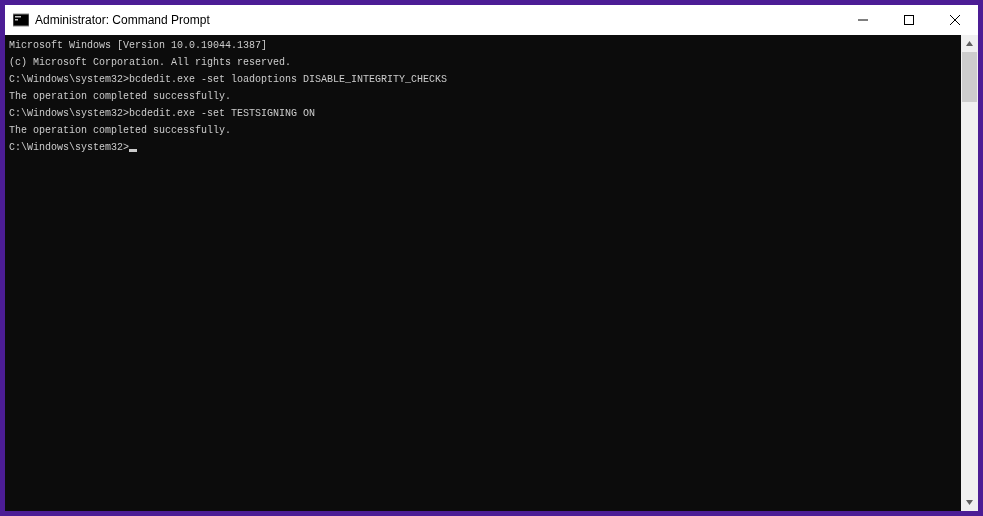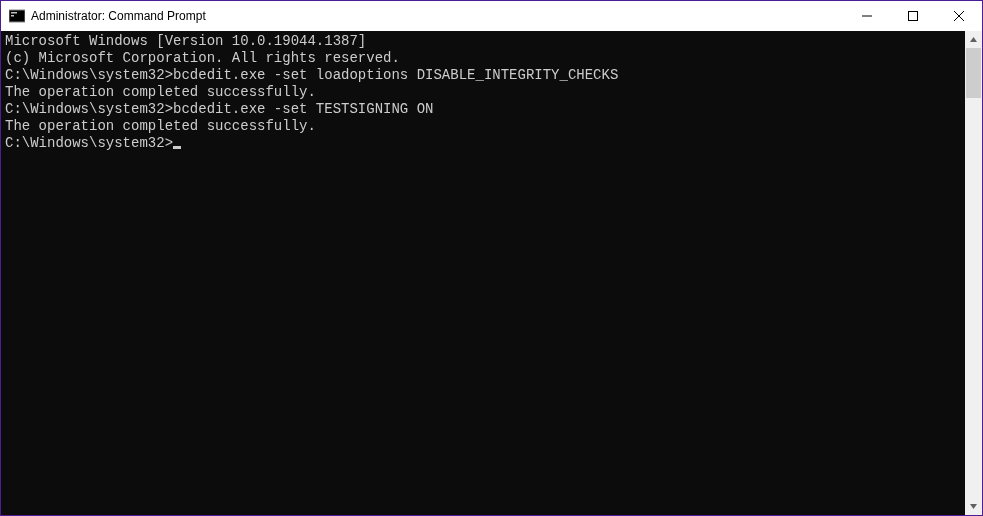--- a/index.html
+++ b/index.html
@@ -9,21 +9,21 @@
     width: 983px;
     height: 516px;
     font-family: "Segoe UI", Tahoma, sans-serif;
     font-size: 12px;
     background: #fff;
     overflow: hidden;
   }
   .window {
     width: 983px;
     height: 516px;
-    border: 1px solid #4c1d95;
+    border: 5px solid #4c1d95;
     display: flex;
     flex-direction: column;
     background: #fff;
   }
   .titlebar {
     height: 30px;
     background: #ffffff;
     display: flex;
     align-items: center;
     flex-shrink: 0;
@@ -61,21 +61,21 @@
     flex: 1 1 auto;
     display: flex;
     background: #000;
     min-height: 0;
   }
   .terminal {
     flex: 1 1 auto;
     background: #0c0c0c;
     color: #cccccc;
     font-family: Consolas, "Courier New", monospace;
-    font-size: 14px;
+    font-size: 10px;
     line-height: 17px;
     padding: 2px 0 0 4px;
     white-space: pre;
     overflow: hidden;
   }
   .line { display: block; }
   .cursor {
     display: inline-block;
     width: 8px;
     height: 3px;

